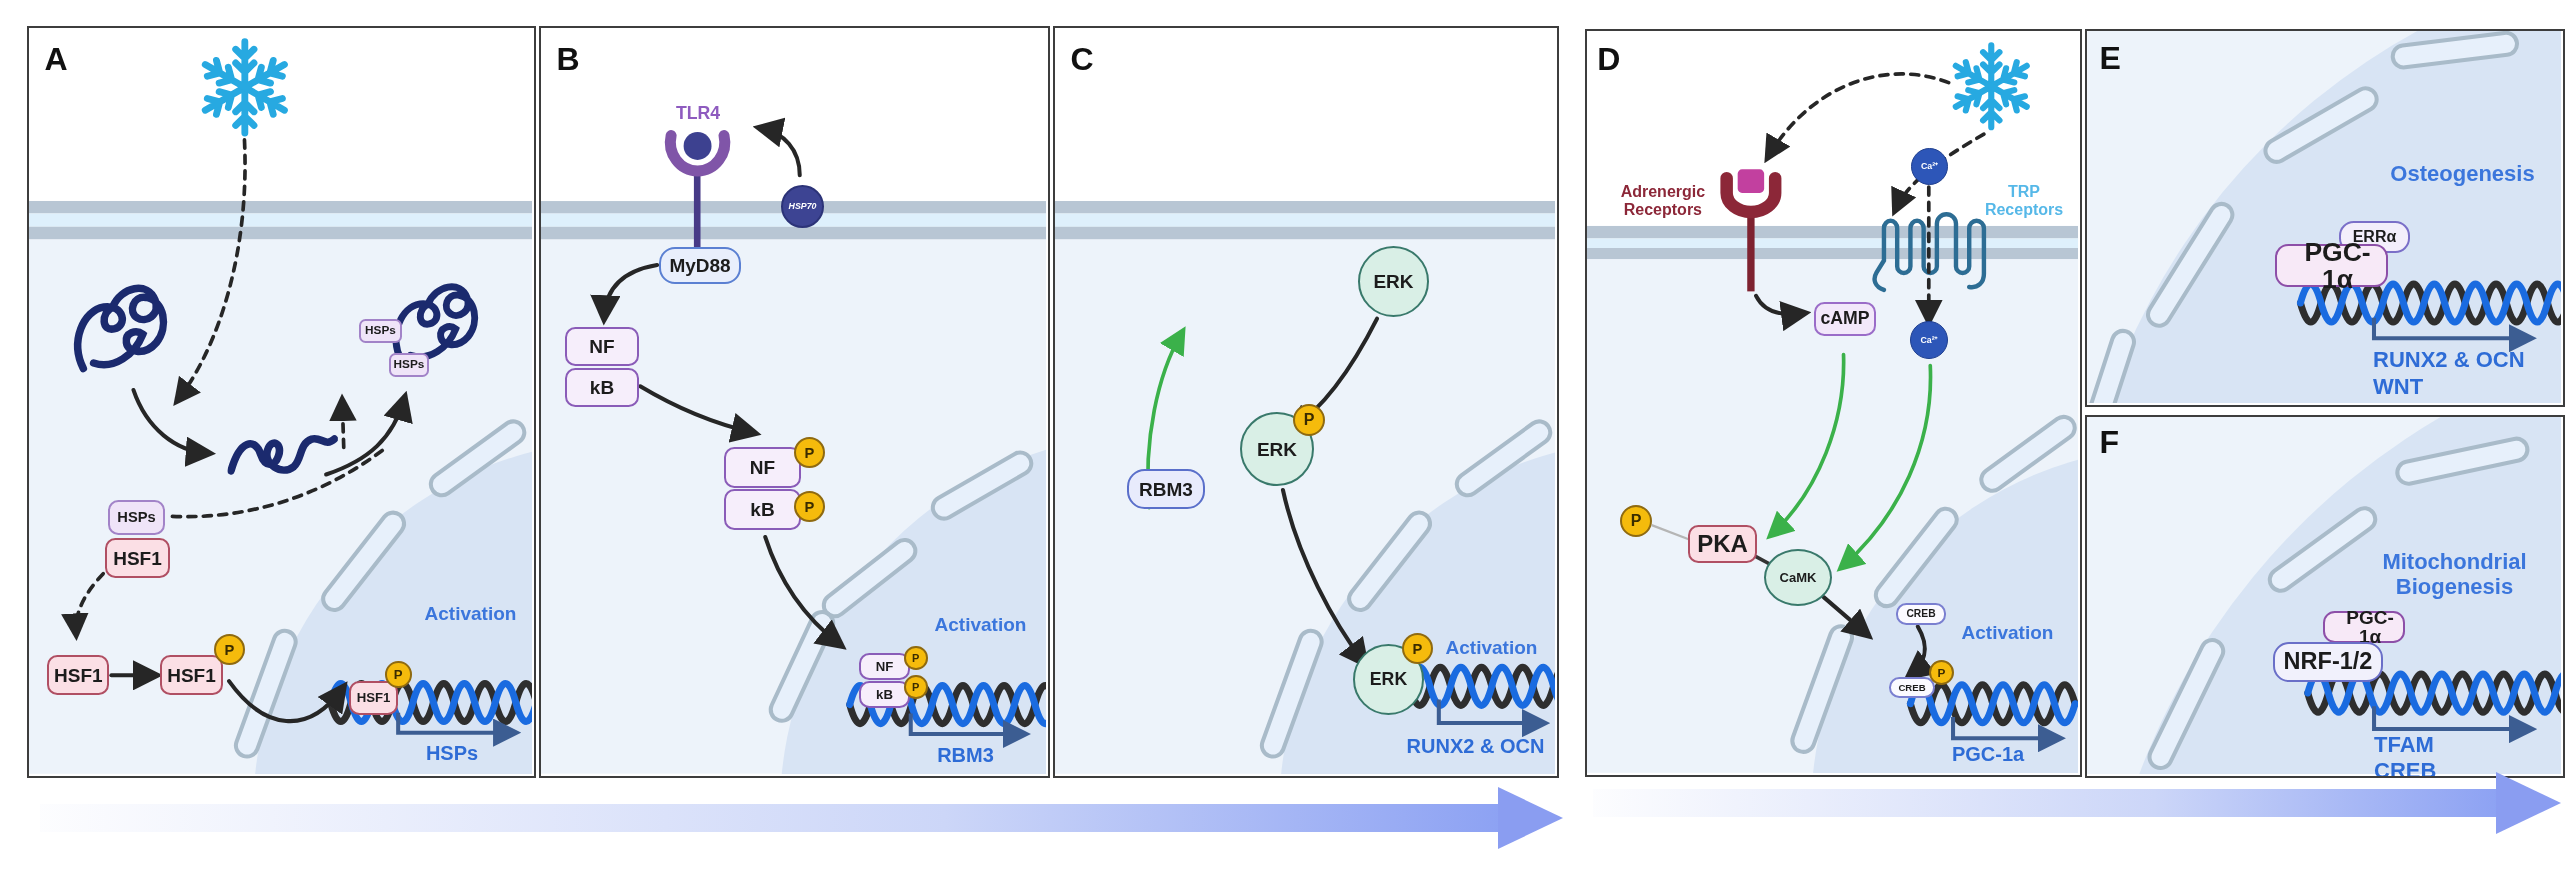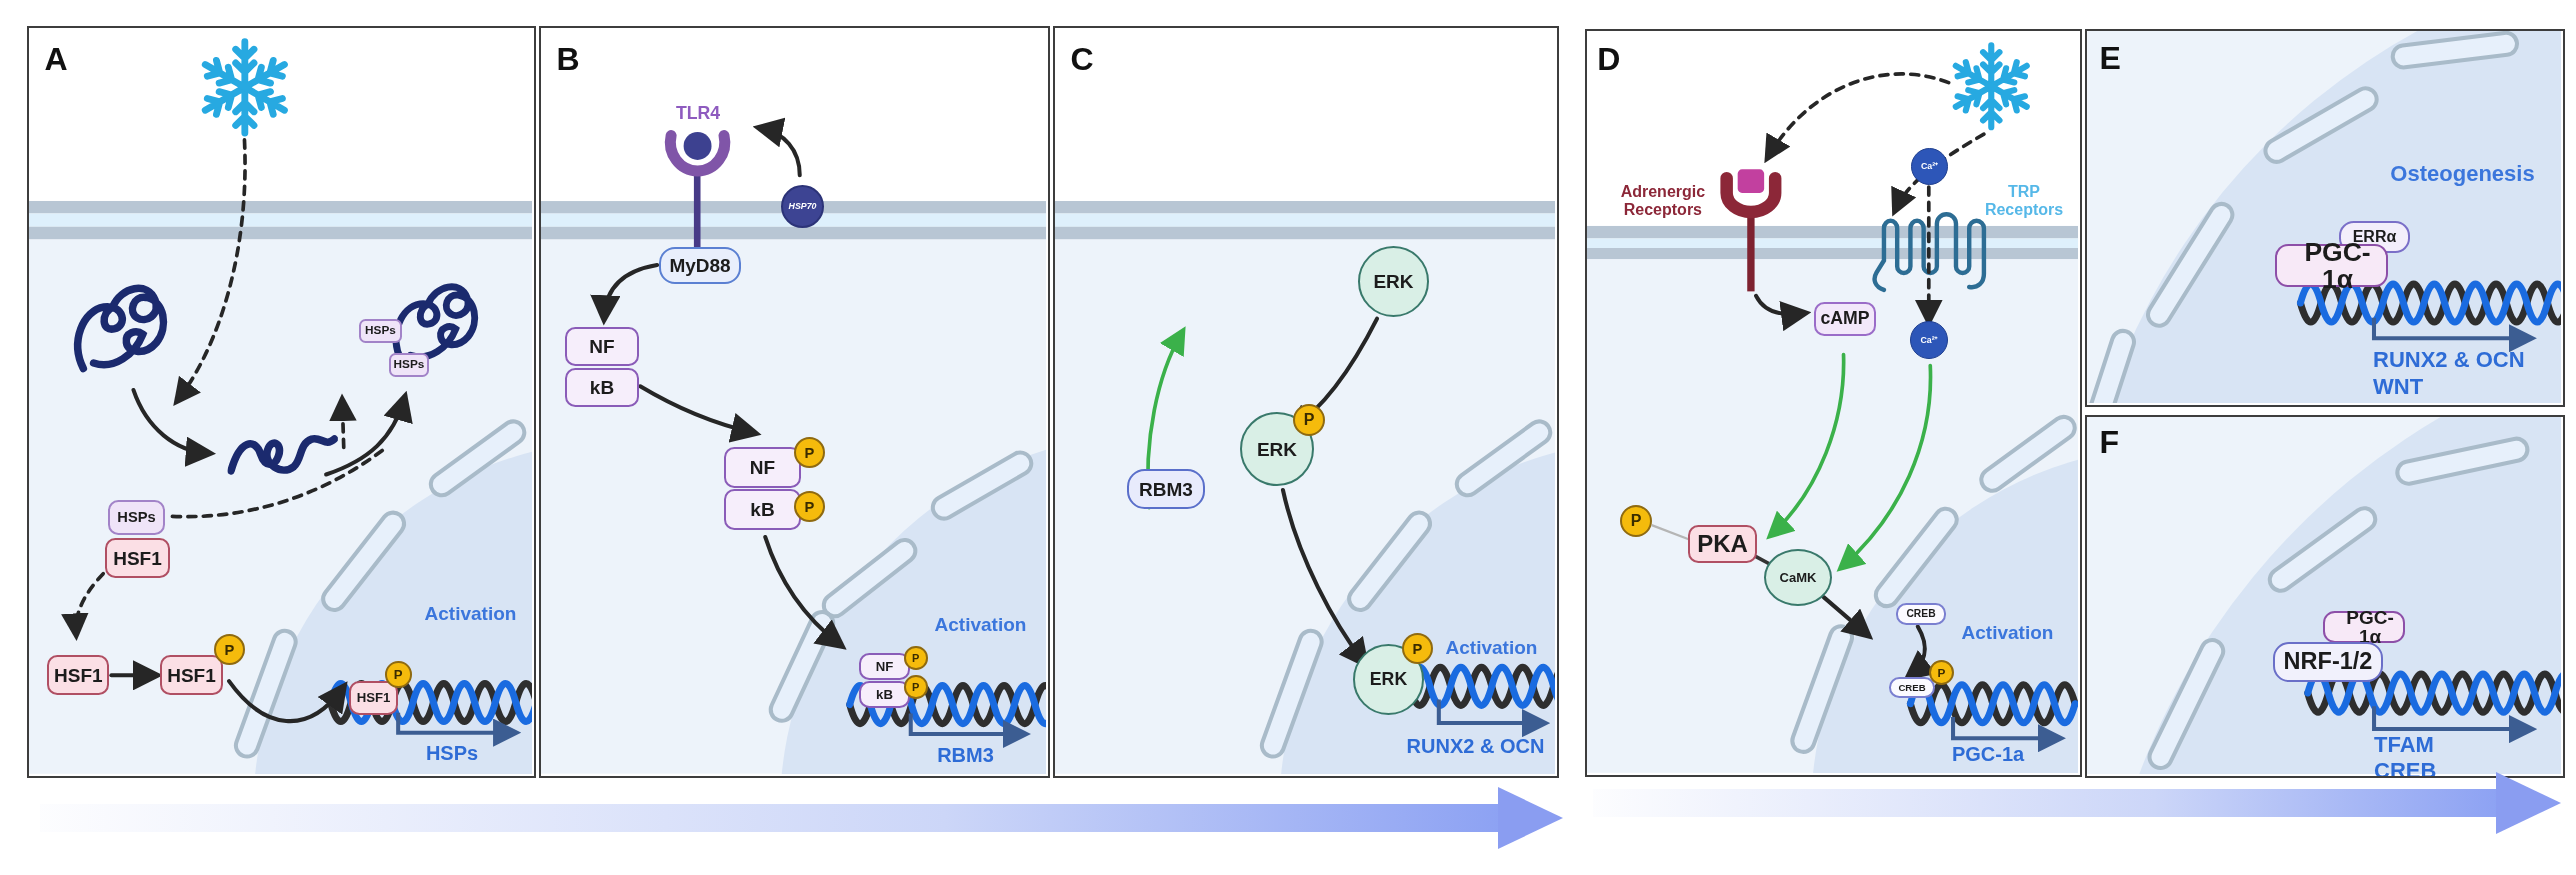--- a/index.html
+++ b/index.html
@@ -366,20 +366,24 @@
         <rect class="cap" x="-85" y="-15" width="170" height="30" rx="15" transform="translate(320,180) rotate(-36)"></rect>
         <rect class="cap" x="-95" y="-15" width="190" height="30" rx="15" transform="translate(135,390) rotate(-64)"></rect>
       </g>
       <g>
         <path class="dnaD" d="M300,375 q14,52 28,0 q14,-52 28,0 q14,52 28,0 q14,-52 28,0 q14,52 28,0 q14,-52 28,0 q14,52 28,0 q14,-52 28,0 q14,52 28,0 q14,-52 28,0 q14,52 28,0 q14,-52 28,0 q14,52 28,0 q14,-52 28,0"></path>
         <path class="dnaB" d="M300,375 q14,-52 28,0 q14,52 28,0 q14,-52 28,0 q14,52 28,0 q14,-52 28,0 q14,52 28,0 q14,-52 28,0 q14,52 28,0 q14,-52 28,0 q14,52 28,0 q14,-52 28,0 q14,52 28,0 q14,-52 28,0 q14,52 28,0"></path>
         <path class="tx" d="M390,393 V424 H600" marker-end="url(#mS)"></path>
       </g>
     </svg>
     <div class="plabel" style="left:12.5px;top:7.4px">F</div>
+    <div class="txt bluetxt ctr" style="left:261px;top:132px;width:213px;font-size:22px">
+      <span>Mitochondrial</span><br>
+      <span>Biogenesis</span>
+    </div>
     <div class="chip pgcc" style="left:236px;top:194px;width:82px;height:32px;font-size:19px;border-radius:11.8px">PGC-1α</div>
     <div class="chip nrfc" style="left:186px;top:225px;width:110px;height:40px;font-size:23.5px;border-radius:16px">NRF-1/2</div>
     <div class="txt genetxt" style="left:287px;top:315px;font-size:22px">TFAM</div>
     <div class="txt genetxt" style="left:287px;top:341px;font-size:22px">CREB</div>
   </section>
 
   
   <div class="flow" style="left:40px;top:804px;width:1460px">
     <div class="head"></div>
   </div>

